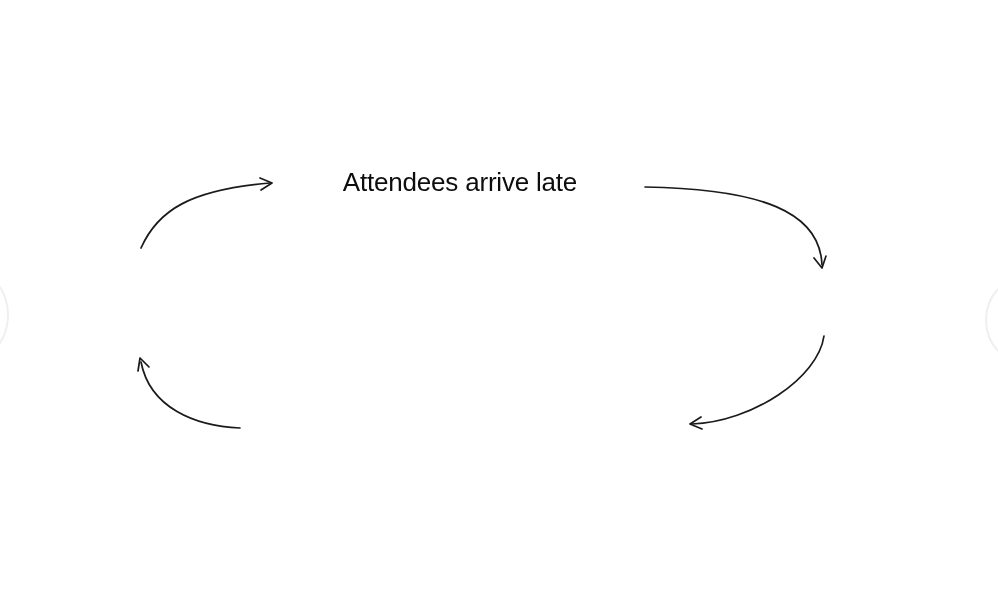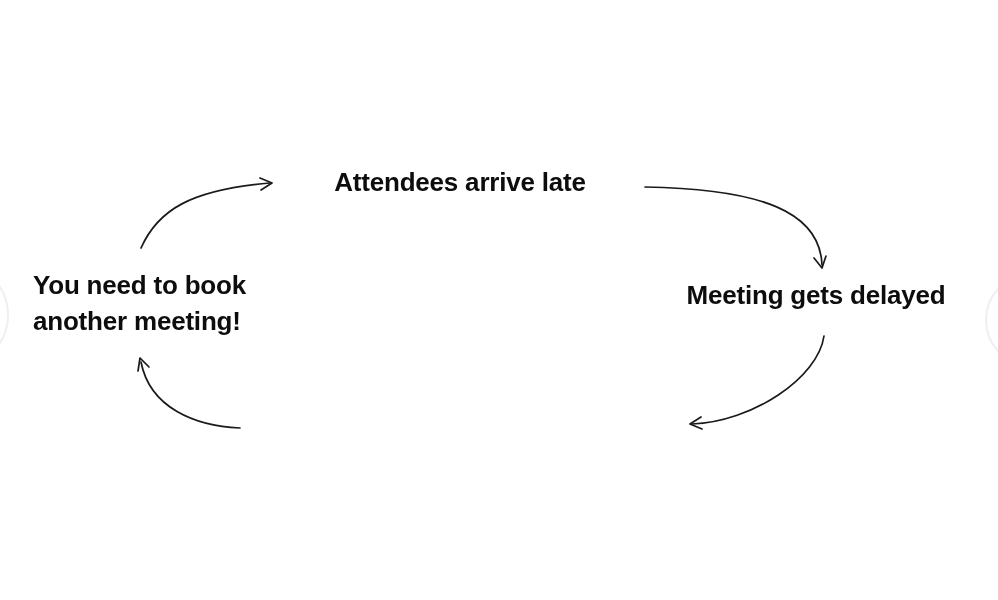--- a/index.html
+++ b/index.html
@@ -17,21 +17,21 @@
     overflow:hidden;
     font-family:"Liberation Sans", sans-serif;
   }
   #arrow-layer{
     position:absolute;
     left:0; top:0;
     width:998px; height:600px;
   }
   .node-label{
     position:absolute;
-    font-weight:700;
+    font-weight:400;
     font-size:26px;
     line-height:36px;
     color:var(--text-color);
     white-space:pre-line;
     letter-spacing:-0.2px;
   }
   .centered{
     transform:translateX(-50%);
     white-space:nowrap;
     line-height:26px;
@@ -79,19 +79,16 @@
     </g>
 
     <g>
       <path class="edge" d="M 240 428 C 195 426, 150 408, 141 362"></path>
       <path class="edge" d="M 140 358 L 138 371 M 140 358 L 149 367"></path>
     </g>
   </svg>
 
   <div class="node-label centered" id="node-attendees">Attendees arrive late</div>
 
-  <div class="node-label centered" id="node-delayed">Meeting gets delayed</div>
 
 
-  <div class="node-label" id="node-book">You need to book
-another meeting!</div>
 
 </div>
 
 </body></html>

